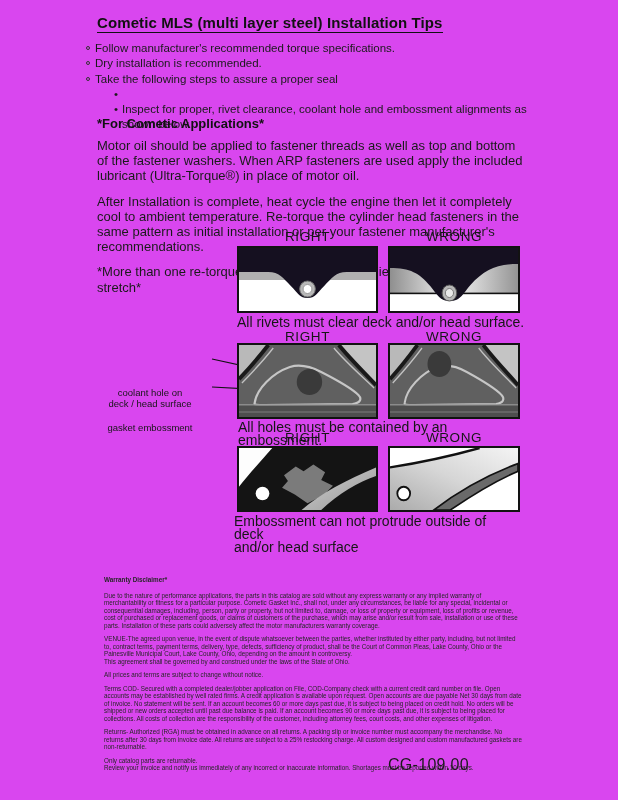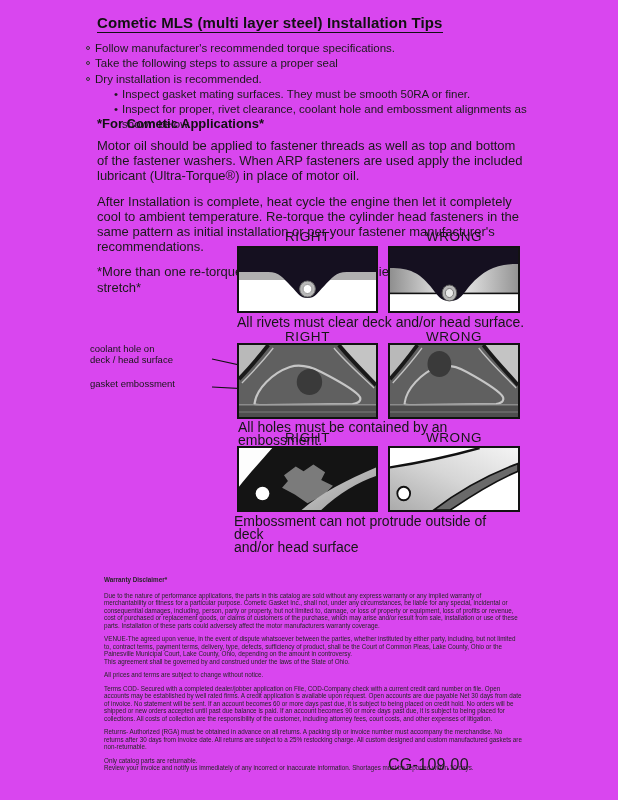--- a/index.html
+++ b/index.html
@@ -29,21 +29,21 @@
   
   #diesel { left:97px; top:116px; width:428px; }
   #diesel h2 { font-size:13px; font-weight:bold; color:#111; margin-bottom:7px; }
   #diesel p { font-size:13px; line-height:15.2px; margin-bottom:10px; }
 
   
   .dg-label { font-size:13.5px; letter-spacing:0.6px; text-align:center; color:#161616; }
   .panel { border:2px solid #121212; background:#fff; }
   .panel svg { display:block; width:100%; height:100%; }
   .caption { font-size:14px; line-height:13px; color:#161616; white-space:pre-line; }
-  .ann { font-size:9.5px; line-height:11px; text-align:left; color:#161616; }
+  .ann { font-size:9.5px; line-height:11px; text-align:center; color:#161616;margin-top:44px; }
 
   
   #warranty { left:104px; top:576px; width:418px; font-size:6.3px; line-height:7.5px; color:#262626; }
   #warranty .wh { font-weight:bold; margin-bottom:8px; }
   #warranty p { margin-bottom:6px; white-space:pre-line; }
 
   #pagenum { left:388px; top:756px; font-size:16px; color:#1a1a1a; letter-spacing:0.3px; }
 </style>
 </head>
 <body>
@@ -52,29 +52,28 @@
 
   <div id="title" class="abs">Cometic MLS (multi layer steel) Installation Tips</div>
 
   <div id="tips" class="abs">
     <div class="b-row">
       <span class="ring"></span>
       <span>Follow manufacturer's recommended torque specifications.</span>
     </div>
     <div class="b-row">
       <span class="ring"></span>
-      <span>Take the following steps to assure a proper seal</span>
+      <span>Dry installation is recommended.</span>
     </div>
     <div class="b-row">
       <span class="ring"></span>
-      <span>Dry installation is recommended.</span>
+      <span>Take the following steps to assure a proper seal</span>
     </div>
     <div class="b-row sub">
       <span class="dot">•</span>
-      <span>Inspect gasket mating surfaces.  They must be smooth 50RA or finer.</span>
     </div>
     <div class="b-row sub">
       <span class="dot">•</span>
       <span>Inspect for proper, rivet clearance, coolant hole and embossment alignments as shown below.</span>
     </div>
   </div>
 
   <div id="diesel" class="abs">
     <h2>*For Cometic Applications*</h2>
     <p>Motor oil should be applied to fastener threads as well as top and bottom of the fastener washers. When ARP fasteners are used apply the included lubricant (Ultra-Torque®) in place of motor oil.</p>

